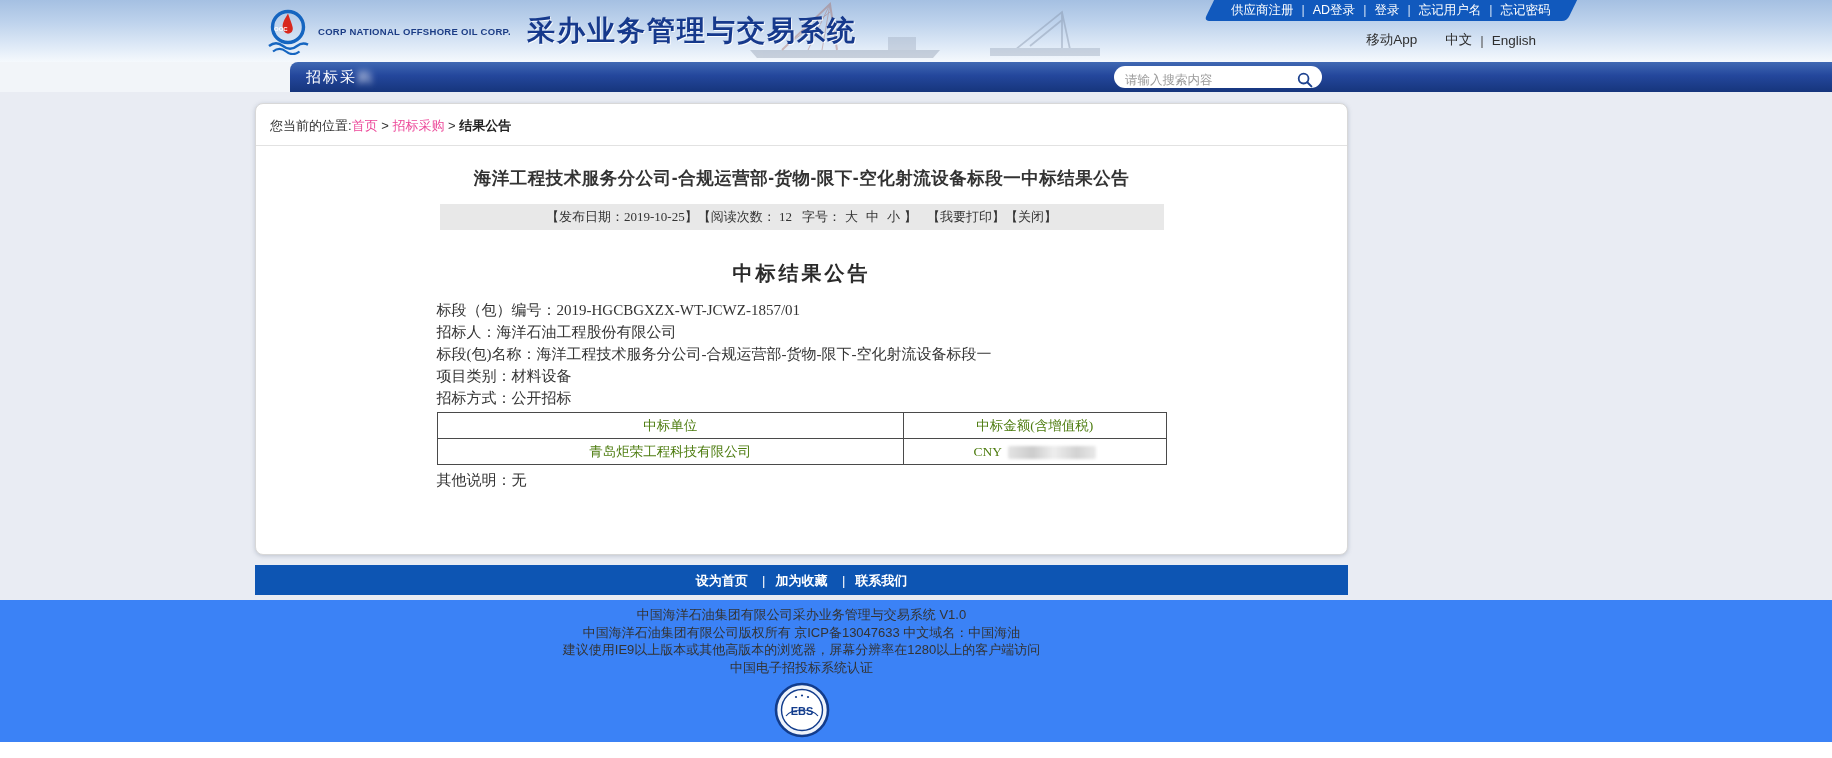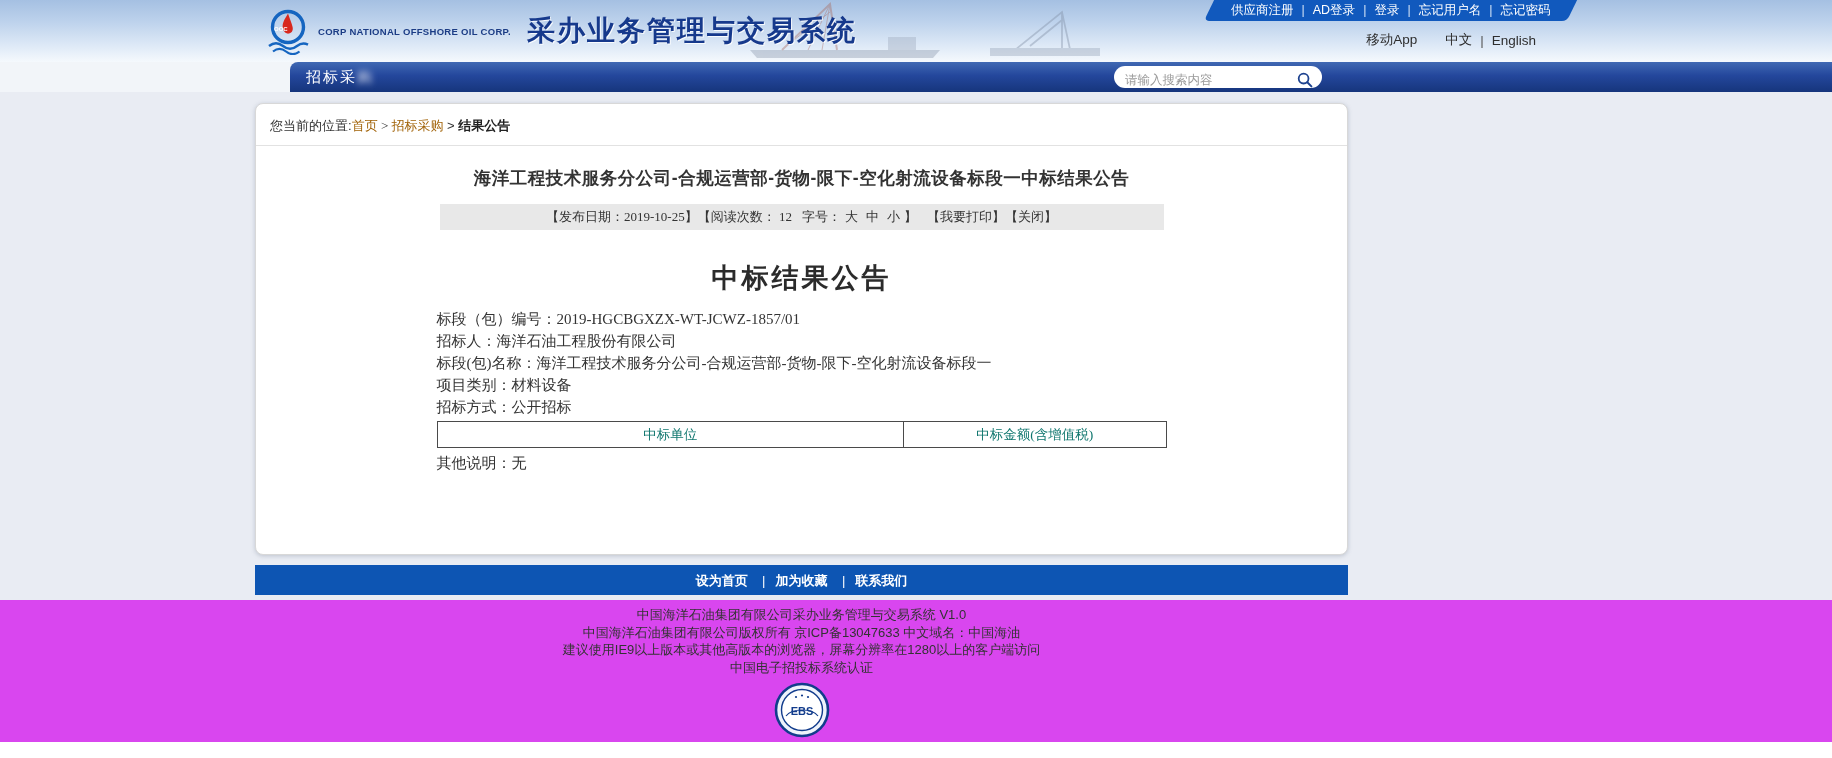--- a/index.html
+++ b/index.html
@@ -72,21 +72,21 @@
   .container { width:1093px; margin-left:255px; }
 
   .card {
     height:452px; background:#fff; border:1px solid #d8d8d8; border-radius:8px;
     box-shadow:0 1px 4px rgba(110,120,140,.35);
   }
   .breadcrumb {
     padding:13px 14px 10px; border-bottom:1px solid #e2e2e2;
     font-size:13px; color:#333;
   }
-  .breadcrumb a { color:#a16207;font-family:Liberation Serif, serif; }
+  .breadcrumb a { color:#ec4899; }
   .crumb + .crumb::before { content:" > "; white-space:pre; color:#333; font-weight:normal; }
   .crumb-current { font-weight:bold; color:#222; }
 
   .page-title {
     margin-top:20px; text-align:center; font-size:17.5px; font-weight:bold; color:#333;
     letter-spacing:.5px;
   }
 
   .meta-bar {
     width:724px; margin:14px auto 0; height:26px; line-height:26px;
@@ -95,45 +95,45 @@
   }
   .meta-bar a { color:#333; }
   .fs-link { margin:0 4px; }
   .meta-gap { display:inline-block; width:10px; }
 
   .doc {
     width:730px; margin:0 auto; color:#333;
     font-family:"Liberation Serif", serif;
   }
   .doc-title {
-    margin:30px 0 12px; text-align:center; font-size:27px; font-weight:bold;
+    margin:30px 0 12px; text-align:center; font-size:20px; font-weight:bold;
     letter-spacing:3px; color:#2b2b2b;
   }
   .line { margin:0; font-size:15px; line-height:22px; }
   .award-table { width:100%; border-collapse:collapse; margin:3px 0 4px; }
   .award-table th, .award-table td {
     border:1px solid #4a4a4a; text-align:center; font-weight:normal;
-    font-size:13.5px; height:26px; padding:0 8px; color:#0f766e;
+    font-size:13.5px; height:26px; padding:0 8px; color:#4d7c0f;
   }
   .col-winner { width:64%; }
   .redacted {
     display:inline-block; width:88px; height:13px; margin-left:6px; vertical-align:middle;
     border-radius:2px;
     background:linear-gradient(90deg,#e3e3e3,#cccccc 28%,#eeeeee 52%,#d2d2d2 78%,#e9e9e9);
     filter:blur(1.6px);
   }
 
   .blue-bar {
     margin-top:10px; height:30px; line-height:30px; background:#0d55b3; text-align:center;
   }
   .blue-bar a { color:#fff; font-size:13px; font-weight:bold; }
   .blue-bar a + a::before { content:"|"; margin:0 10px; color:#fff; font-weight:normal; }
 
   
-  .site-footer { padding-top:8px; text-align:center; background:#d946ef; }
+  .site-footer { padding-top:8px; text-align:center; background:#3b82f6; }
   .site-footer p { margin:0 0 4.5px; font-size:13px; color:#333; line-height:13px; }
   .badge-wrap { margin-top:8px; }
 </style>
 </head>
 <body>
 
 <header class="topbar">
   <svg class="ship-art" width="430" height="62" viewBox="0 0 430 62">
     <g opacity="0.40">
       <path d="M60,50 L250,50 L243,58 L67,58 Z" fill="#8c99ad"></path>
@@ -212,20 +212,24 @@
         <p class="line"><span>招标人：</span><span>海洋石油工程股份有限公司</span></p>
         <p class="line"><span>标段(包)名称：</span><span>海洋工程技术服务分公司-合规运营部-货物-限下-空化射流设备标段一</span></p>
         <p class="line"><span>项目类别：</span><span>材料设备</span></p>
         <p class="line"><span>招标方式：</span><span>公开招标</span></p>
 
         <table class="award-table">
           <tbody>
               <tr>
             <th class="col-winner">中标单位</th>
             <th>中标金额(含增值税)</th>
+          </tr>
+          <tr>
+            <td>青岛炬荣工程科技有限公司</td>
+            <td><span>CNY</span><span class="redacted"></span></td>
           </tr>
         </tbody>
           </table>
 
         <p class="line"><span>其他说明：</span><span>无</span></p>
       </article>
     </section>
 
     <div class="blue-bar">
       <a>设为首页</a>

